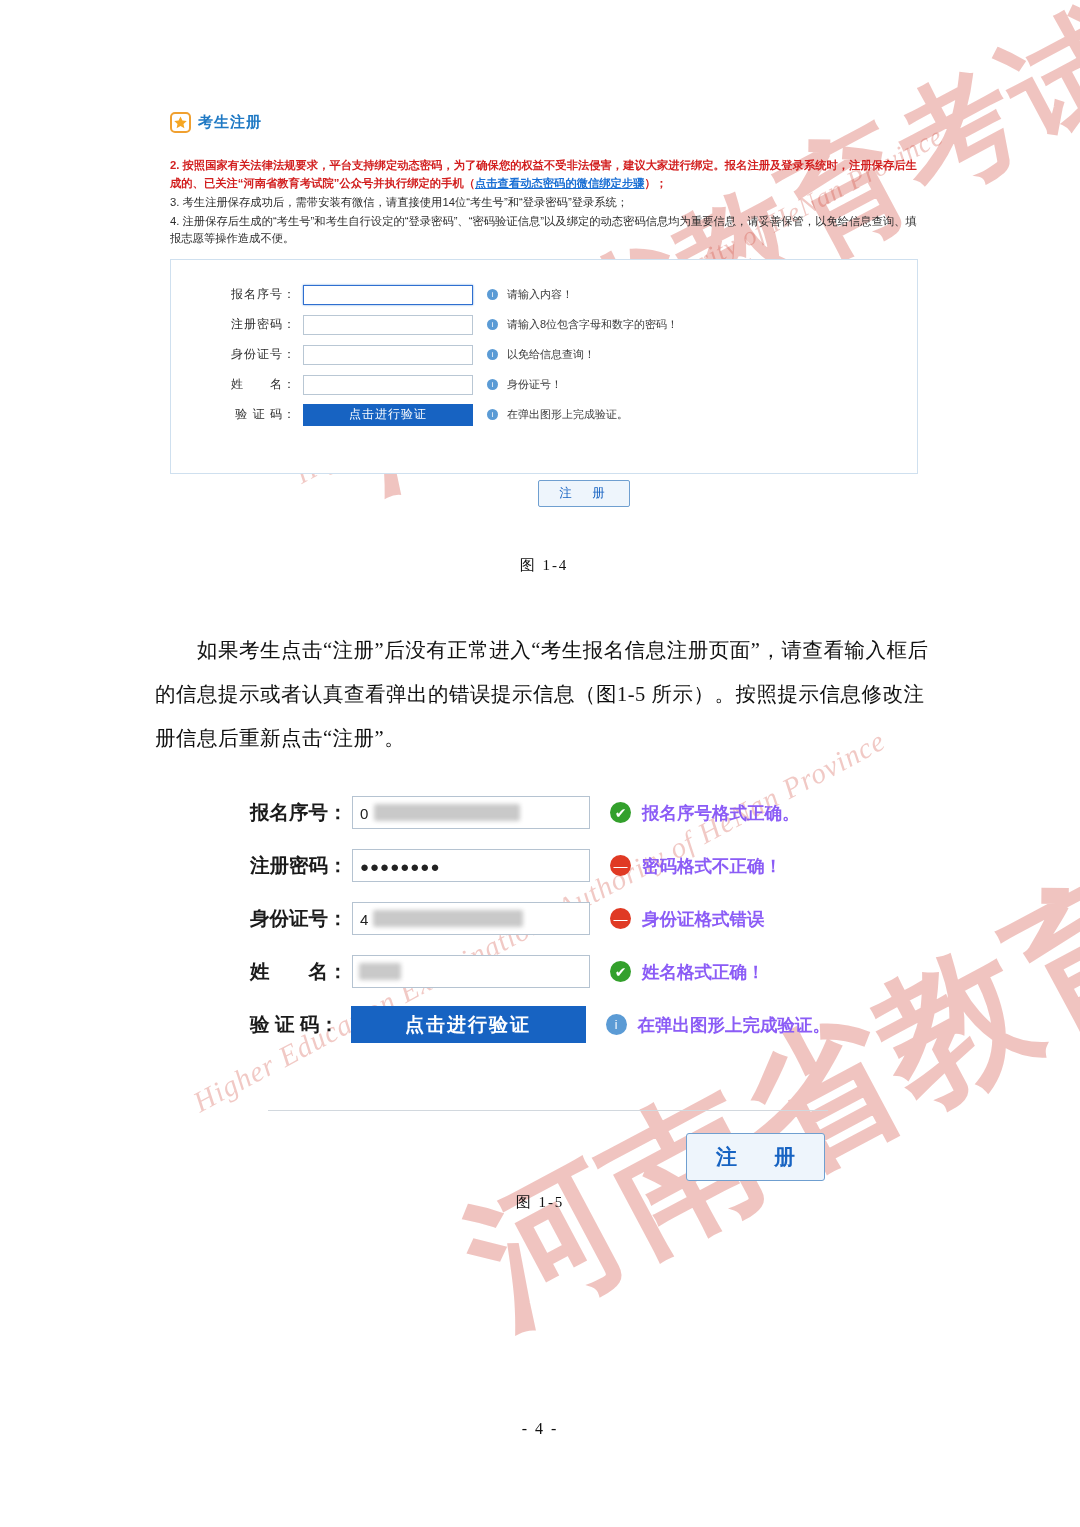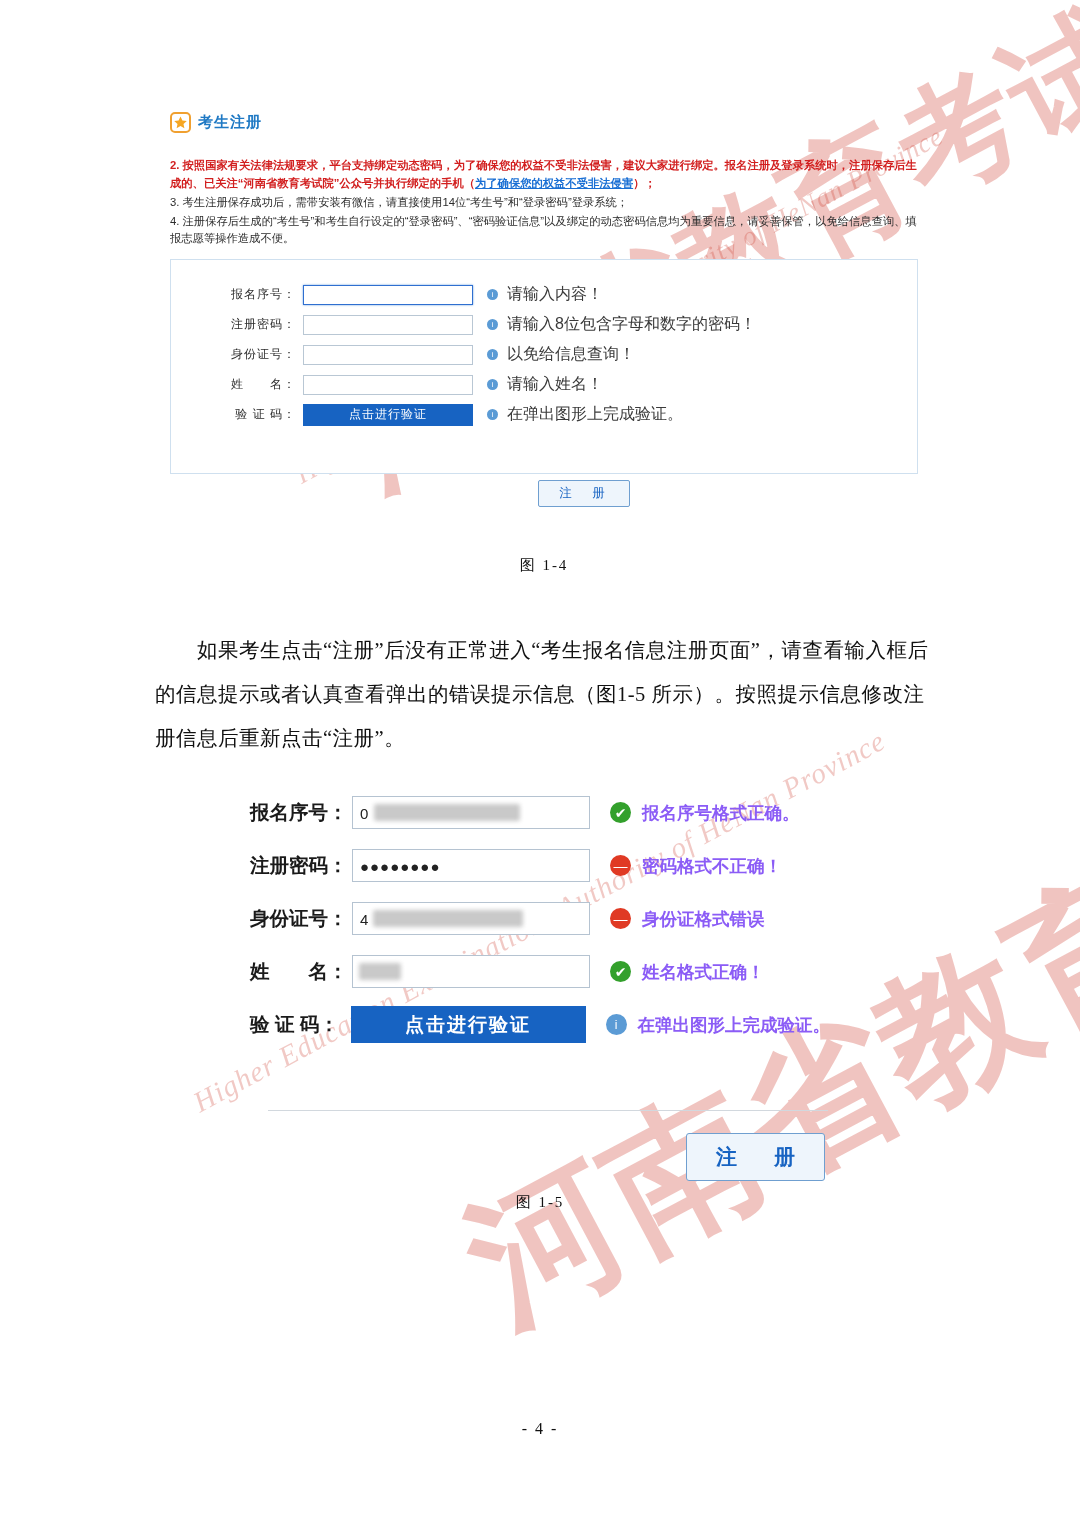--- a/index.html
+++ b/index.html
@@ -135,21 +135,21 @@
     background: #5b9bd5;
     color: #fff;
     font-size: 8px;
     line-height: 11px;
     text-align: center;
     font-family: "Liberation Sans", sans-serif;
     margin: 0 9px 0 14px;
     flex: none;
   }
   .f14-hint {
-    font-size: 16px;
+    font-size: 11px;
     color: #3a3a3a;
     font-family: "Liberation Sans", sans-serif;
   }
   .f14-submit-wrap {
     margin-top: 6px;
     display: flex;
     justify-content: center;
     padding-left: 80px;
   }
   .btn-register-sm {
@@ -346,21 +346,21 @@
           <rect x="1" y="1" width="19" height="19" rx="4" fill="#ffffff" stroke="#f0a030" stroke-width="2"></rect>
           <polygon points="10.5,4.5 12.4,8.5 16.8,9 13.5,12 14.4,16.3 10.5,14.1 6.6,16.3 7.5,12 4.2,9 8.6,8.5" fill="#f6a623"></polygon>
         </svg>
       </span>
       <span class="sec-title-text">考生注册</span>
     </div>
 
     <div class="notes">
       <div class="note-line note-red">
         <span>2.</span>
-        <span>按照国家有关法律法规要求，平台支持绑定动态密码，为了确保您的权益不受非法侵害，建议大家进行绑定。报名注册及登录系统时，注册保存后生成的、已关注“河南省教育考试院”公众号并执行绑定的手机（</span><span class="note-link">为了确保您的权益不受非法侵害</span><span>）；</span>
+        <span>按照国家有关法律法规要求，平台支持绑定动态密码，为了确保您的权益不受非法侵害，建议大家进行绑定。报名注册及登录系统时，注册保存后生成的、已关注“河南省教育考试院”公众号并执行绑定的手机（</span><span class="note-link">点击查看动态密码的微信绑定步骤</span><span>）；</span>
       </div>
       <div class="note-line note-dark">
         <span>3.</span>
         <span>考生注册保存成功后，需带安装有微信，请直接使用14位“考生号”和“登录密码”登录系统；</span>
       </div>
       <div class="note-line note-dark">
         <span>4.</span>
         <span>注册保存后生成的“考生号”和考生自行设定的“登录密码”、“密码验证信息”以及绑定的动态密码信息均为重要信息，请妥善保管，以免给信息查询、填报志愿等操作造成不便。</span>
       </div>
     </div>
@@ -386,21 +386,21 @@
           <div class="f14-label">身份证号：</div>
           <div class="f14-input"></div>
           <span class="info-i">i</span>
           <span class="f14-hint">以免给信息查询！</span>
         </div>
 
         <div class="f14-row">
           <div class="f14-label">姓　　名：</div>
           <div class="f14-input"></div>
           <span class="info-i">i</span>
-          <span class="f14-hint">请输入姓名！</span>
+          <span class="f14-hint">身份证号！</span>
         </div>
 
         <div class="f14-row">
           <div class="f14-label">验 证 码：</div>
           <div class="f14-btn">点击进行验证</div>
           <span class="info-i">i</span>
           <span class="f14-hint">在弹出图形上完成验证。</span>
         </div>
 
       </div>

